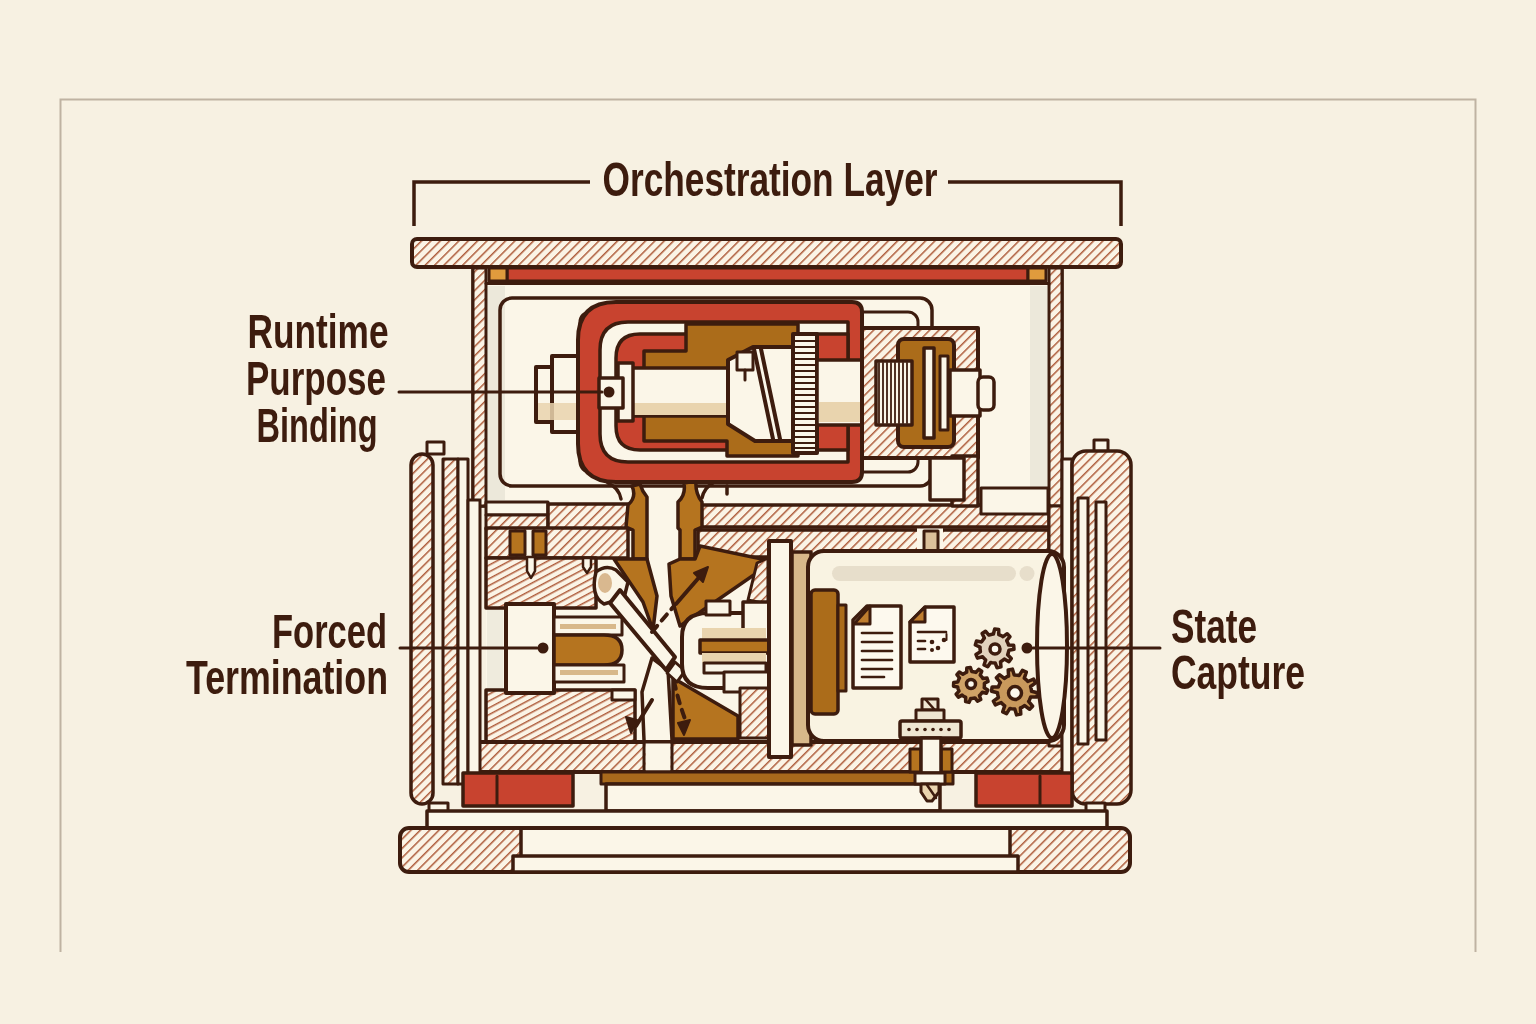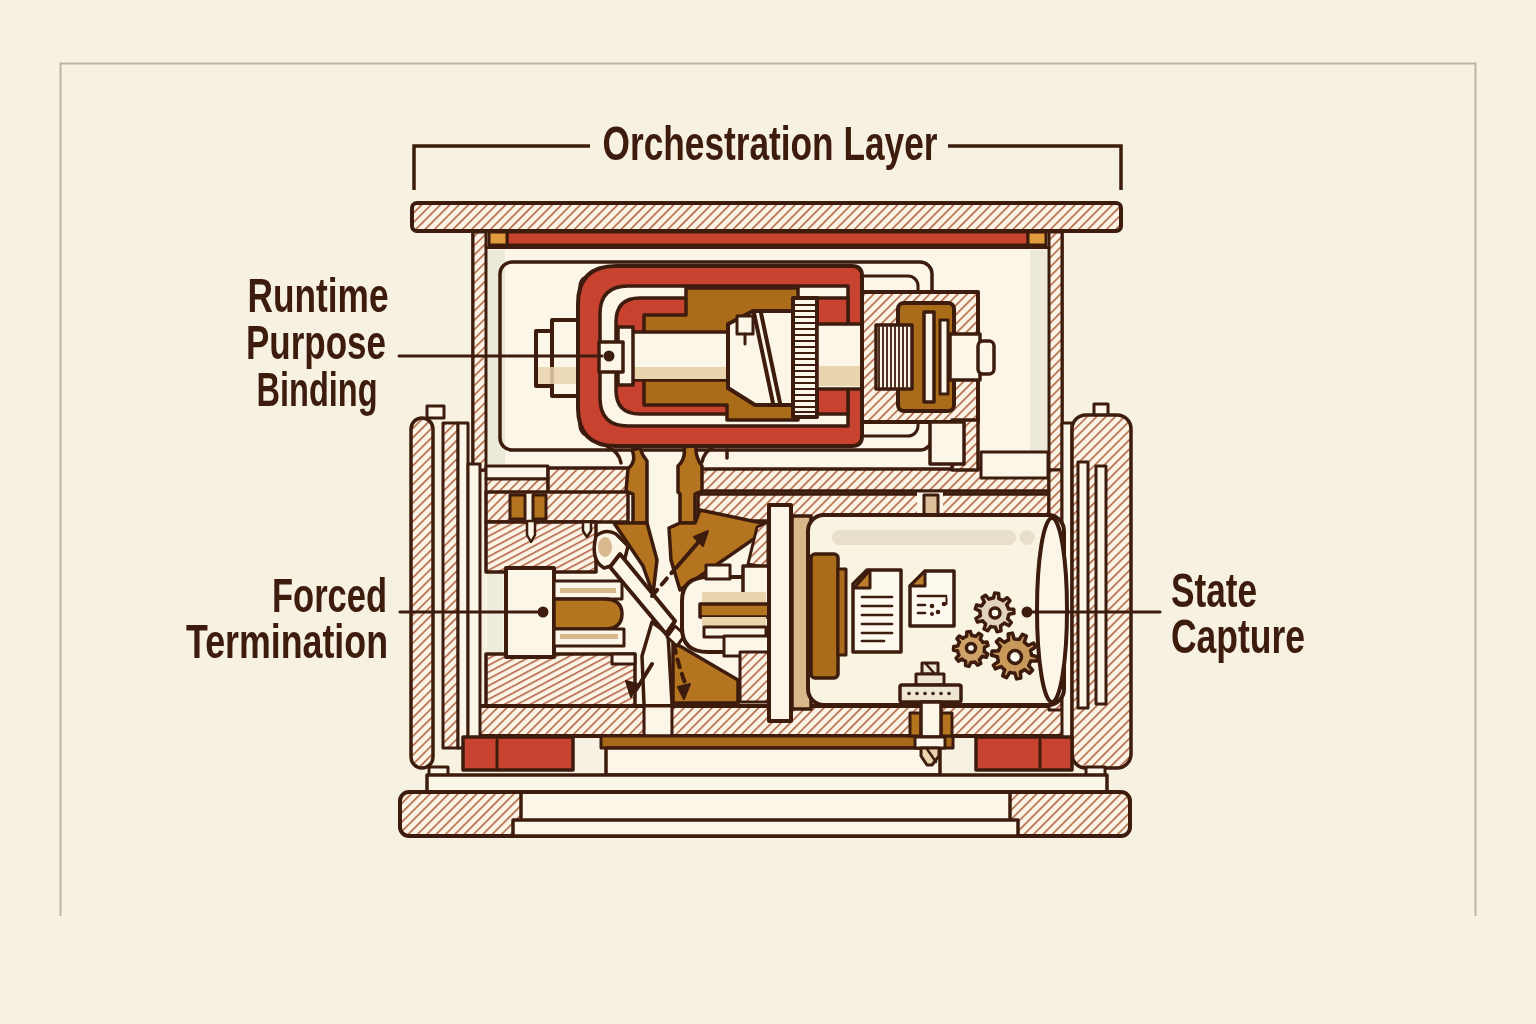--- a/index.html
+++ b/index.html
@@ -1,16 +1,16 @@
 <!DOCTYPE html>
 <html><head>
 <meta charset="utf-8">
 <style>
 html,body{margin:0;padding:0;background:#f7f1e2;}
-#stage{position:relative;width:1536px;height:916px;overflow:hidden;}
+#stage{position:relative;width:1536px;height:916px;overflow:hidden;margin-top:36px;}
 text{font-family:"Liberation Sans",sans-serif;font-weight:bold;fill:#3d1c0e;}
 </style>
 </head>
 <body>
 <div id="stage">
 <svg width="1536" height="1024" viewBox="0 0 1536 1024">
 <defs>
 <pattern id="h" patternUnits="userSpaceOnUse" width="6.6" height="6.6" patternTransform="rotate(45)">
   <rect width="6.6" height="6.6" fill="#fbf4e6"></rect>
   <rect x="0" y="0" width="1.5" height="6.6" fill="#a54b28" opacity="0.9"></rect>

